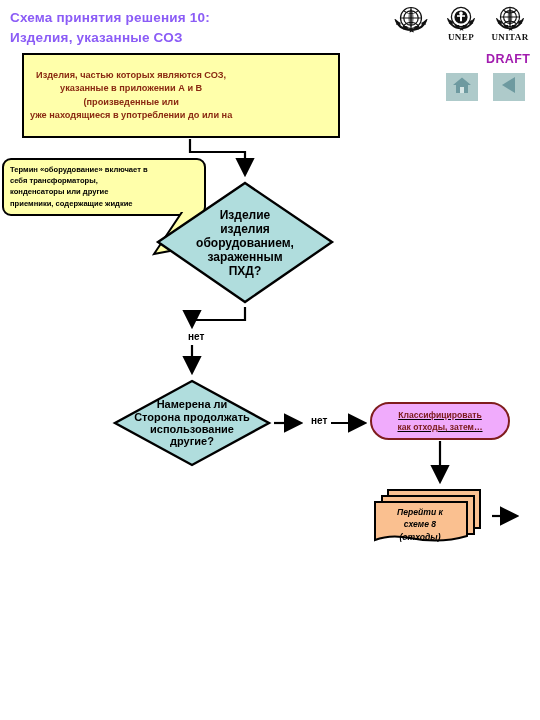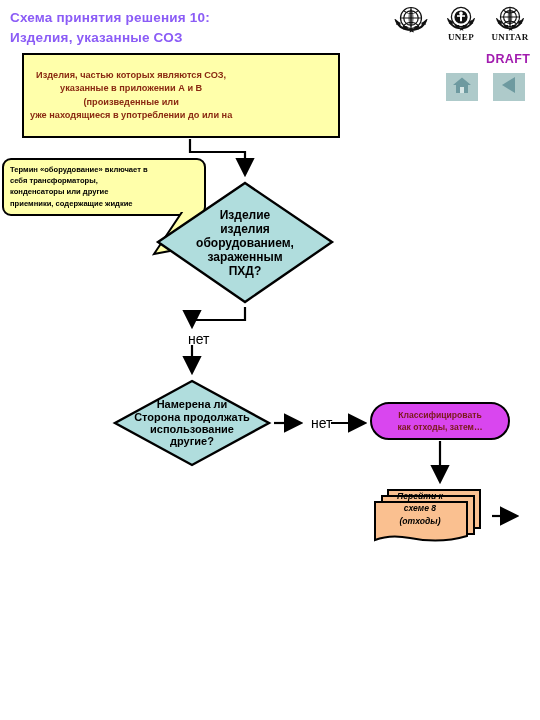--- a/index.html
+++ b/index.html
@@ -77,40 +77,40 @@
     font-size:9.2px;line-height:13px;pointer-events:none;
   }
   .d1{left:155px;top:180px;width:180px;height:125px;}
   .d1 .dlabel{font-size:12px;line-height:14px;}
   .d2{left:112px;top:378px;width:160px;height:90px;}
   .d2 .dlabel{font-size:11px;line-height:12.4px;}
 
   
   .pinkbox{
     position:absolute;left:370px;top:402px;width:140px;height:38px;
-    background:#d946ef;border:2px solid #000000;border-radius:19px;
-    box-sizing:border-box;display:flex;align-items:center;justify-content:center;
+    background:#f0abfc;border:2px solid #7f1d1d;border-radius:19px;
+    box-sizing:border-box;display:flex;align-items:center;justify-content:center;text-decoration:underline;
   }
   .pinkbox .txt{
     text-align:center;color:#7a1a1a;font-weight:bold;
     font-size:8.6px;line-height:12.4px;padding:0 7px;
   }
 
   
   .stack{position:absolute;left:370px;top:486px;width:120px;height:62px;}
   .stack .txt{
-    position:absolute;left:4px;top:4px;width:92px;
+    position:absolute;left:4px;top:20px;width:92px;
     text-align:center;color:#000;font-weight:bold;font-style:italic;
     font-size:8.6px;line-height:12.4px;
   }
 
   
   .conn{position:absolute;left:0;top:0;width:540px;height:720px;pointer-events:none;}
   .elabel{
-    position:absolute;font-size:14px;font-weight:normal;color:#000;
+    position:absolute;font-size:10px;font-weight:bold;color:#000;
   }
   .lbl-net1{left:188px;top:331px;}
   .lbl-net2{left:311px;top:415px;}
 </style>
 </head>
 <body>
 
 <div id="stage">
 
   <div class="title">

